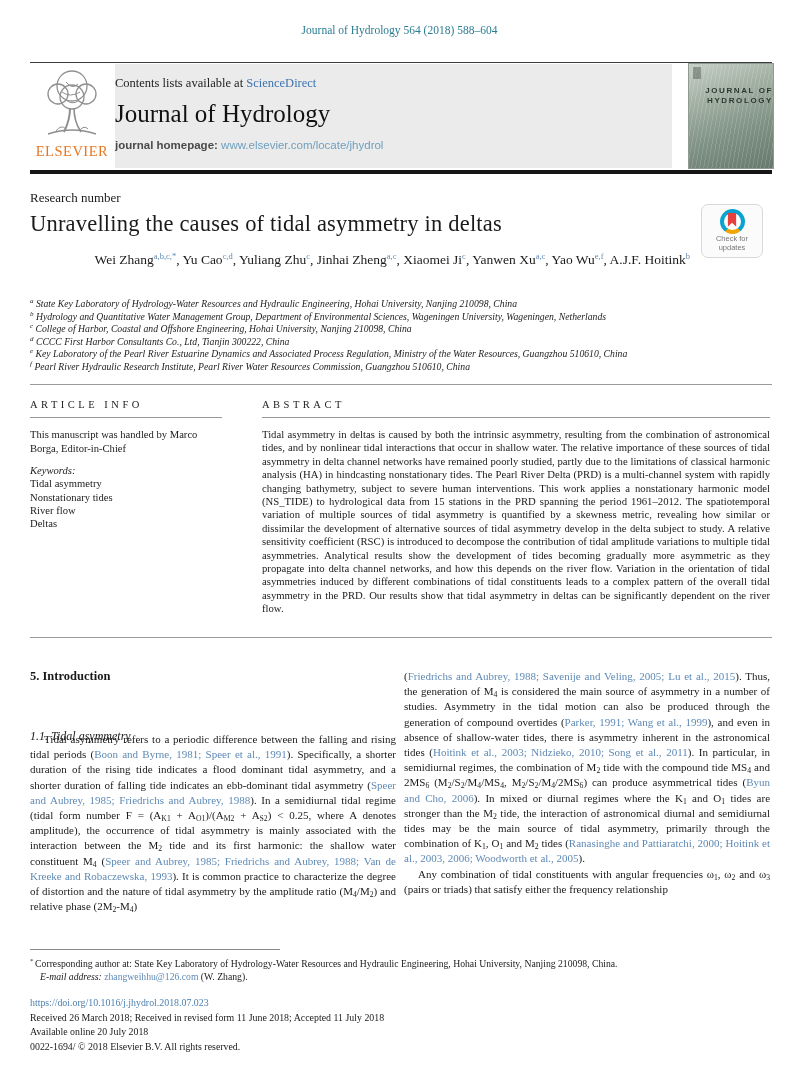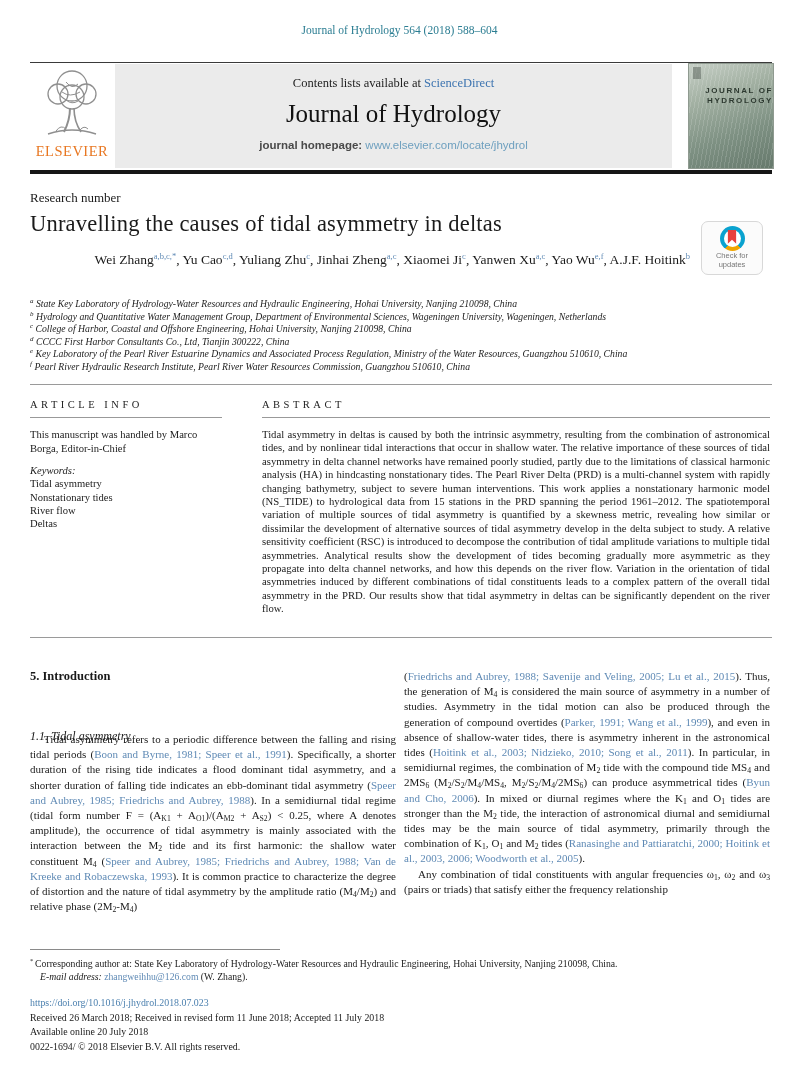--- a/index.html
+++ b/index.html
@@ -10,41 +10,41 @@
         font-size:11.5px;color:#2b7d92;}
 
   .topline{position:absolute;left:30px;top:62px;width:742px;height:1px;background:#3a3a3a;}
   .thickbar{position:absolute;left:30px;top:170px;width:742px;height:4px;background:#161616;}
 
   .logo{position:absolute;left:30px;top:66px;width:84px;height:102px;text-align:center;}
   .logo svg{display:block;margin:0 auto;}
   .logo-text{font-family:"Liberation Serif",serif;font-size:14.5px;color:#e87722;
              letter-spacing:0.5px;margin-top:1px;}
 
-  .graybox{position:absolute;left:115px;top:64px;width:557px;height:104px;background:#ebebeb;text-align:center;}
+  .graybox{position:absolute;left:115px;top:64px;width:557px;height:104px;background:#ebebeb;}
   .contents-line{margin-top:12px;font-size:12.5px;color:#222;}
   .sd-link{color:#3d74b0;}
   .jtitle{margin-top:9px;font-size:25px;color:#111;}
   .homepage{margin-top:11px;font-family:"Liberation Sans",sans-serif;font-size:11.5px;
             font-weight:bold;color:#4a4a4a;}
   .homepage .url{color:#6fa0bf;font-weight:normal;}
 
   .cover{position:absolute;left:688px;top:63px;width:84px;height:104px;border:1px solid #8f9a90;
          background:linear-gradient(160deg,#c6cfc6 0%,#a3b1a3 30%,#7e9183 65%,#66796c 100%);}
   .cover::before{content:'';position:absolute;inset:0;
          background:repeating-linear-gradient(100deg,rgba(255,255,255,.14) 0 1px,transparent 1px 4px);}
   .cover-title{position:relative;margin-top:22px;text-align:right;
          font-family:"Liberation Sans",sans-serif;font-weight:bold;font-size:8px;
          letter-spacing:1.6px;color:#2e3a31;line-height:10px;}
   .cover-mark{position:absolute;left:4px;top:3px;width:8px;height:12px;background:rgba(40,50,44,.35);}
 
   .seclabel{position:absolute;top:190px;left:30px;font-size:13px;}
   .title{position:absolute;top:211px;left:30px;width:645px;font-size:22.5px;letter-spacing:.2px;}
 
-  .badge{position:absolute;left:701px;top:221px;width:62px;height:54px;border:1px solid #d8d8d8;
+  .badge{position:absolute;left:701px;top:204px;width:62px;height:54px;border:1px solid #d8d8d8;
          border-radius:7px;background:#fbfbfb;text-align:center;box-sizing:border-box;}
   .badge-circle{position:relative;width:25px;height:25px;margin:4px auto 1px;border-radius:50%;
          background:conic-gradient(from 140deg,#f0a500 0 75deg,#0aa2cf 75deg 360deg);}
   .badge-circle::before{content:'';position:absolute;inset:4px;background:#fff;border-radius:50%;}
   .badge-ribbon{position:absolute;left:50%;top:4px;width:9px;height:14px;transform:translateX(-50%);
          background:#e8403c;clip-path:polygon(0 0,100% 0,100% 100%,50% 70%,0 100%);}
   .badge-text{font-family:"Liberation Sans",sans-serif;font-size:7.5px;color:#787878;line-height:8.5px;}
 
   .authors{position:absolute;top:249px;left:30px;width:660px;font-size:13.5px;line-height:21.5px;text-align:right;}
   .asup{color:#5f8ab5;font-size:8.5px;}

